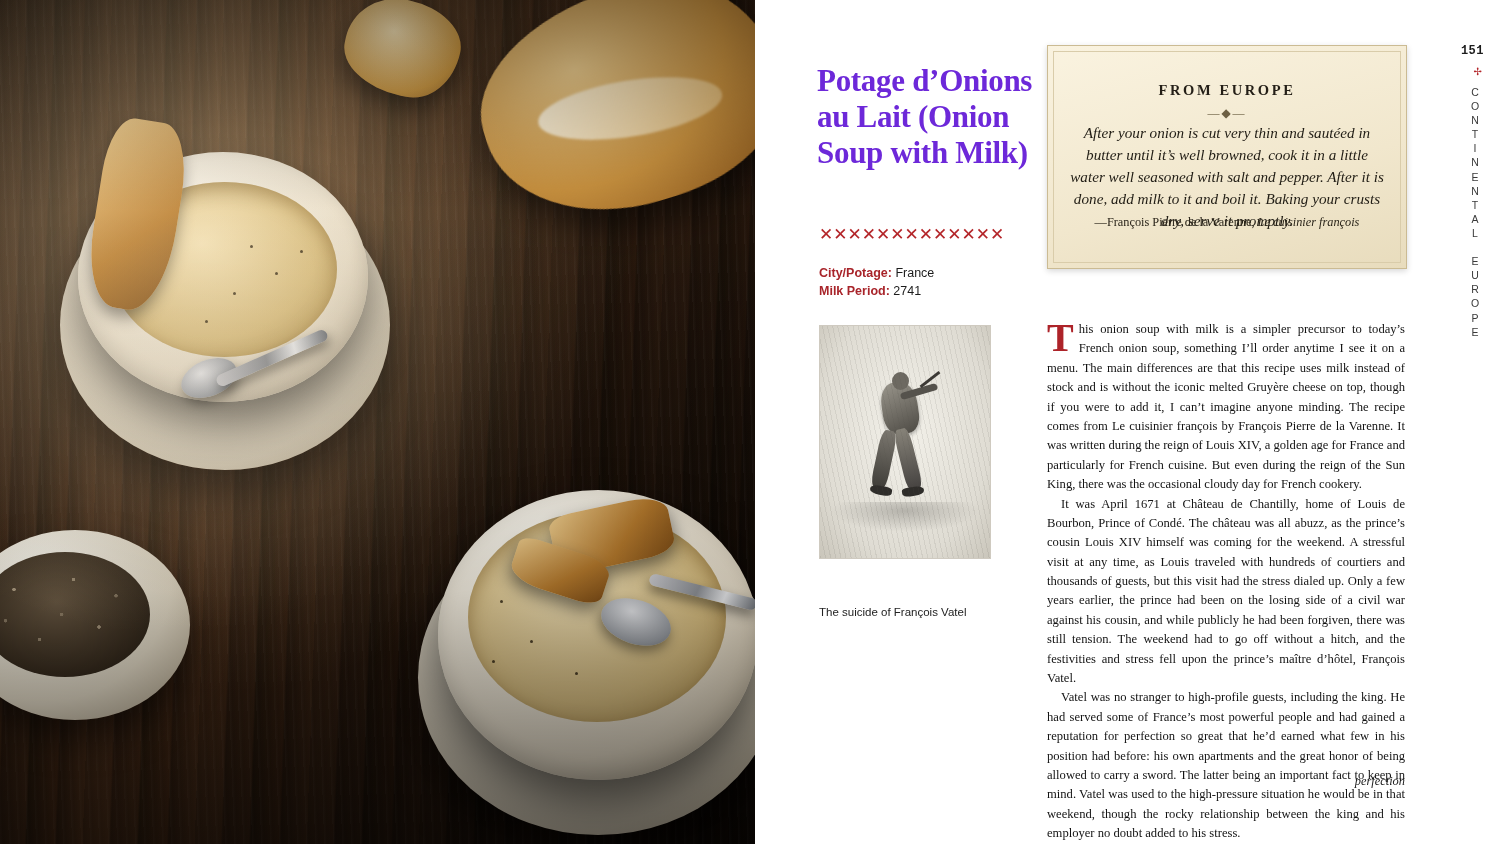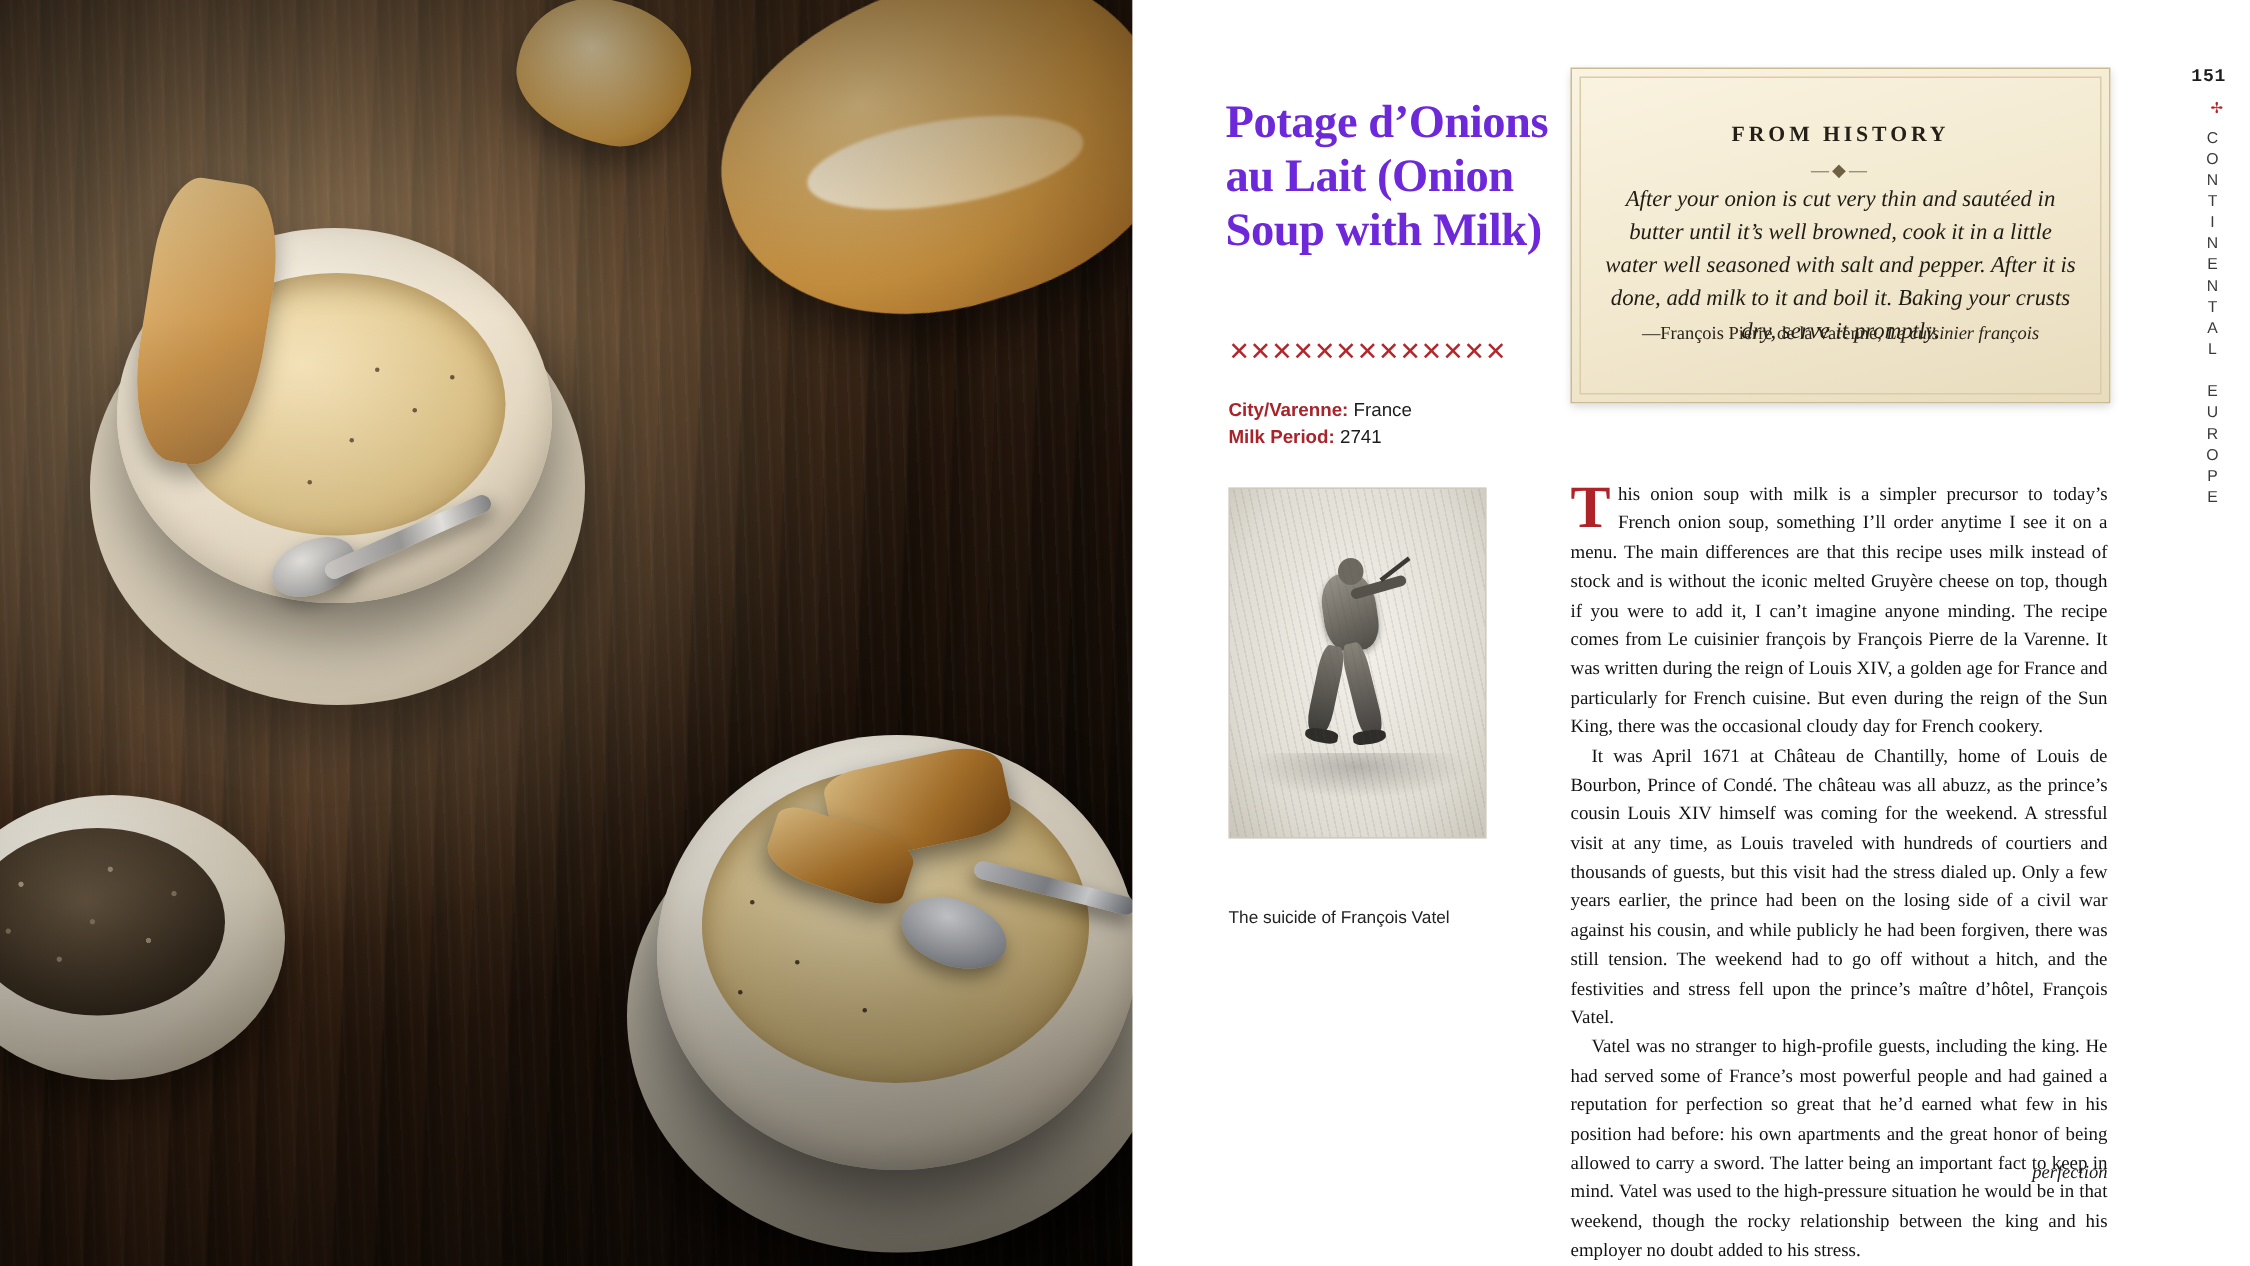--- a/index.html
+++ b/index.html
@@ -474,21 +474,21 @@
     <div class="shadowing"></div>
   </div>
 
   <div class="text-page">
 
     <h1 class="recipe-title">Potage d’Onions au Lait (Onion Soup with Milk)</h1>
     <div class="title-rule">✕✕✕✕✕✕✕✕✕✕✕✕✕</div>
 
     <div class="meta">
       <div>
-        <span class="lbl">City/Varenne:</span>
+        <span class="lbl">City/Potage:</span>
         <span>France</span>
       </div>
       <div>
         <span class="lbl">Milk Period:</span>
         <span>2741</span>
       </div>
     </div>
 
     <div class="illus-frame">
       <div class="illus-bg"></div>
@@ -501,21 +501,21 @@
         <div class="legR"></div>
         <div class="shoeL"></div>
         <div class="shoeR"></div>
       </div>
       <div class="illus-ground"></div>
       <div class="illus-hatch"></div>
     </div>
     <div class="caption">The suicide of François Vatel</div>
 
     <div class="history-box">
-      <div class="history-title">FROM HISTORY</div>
+      <div class="history-title">FROM EUROPE</div>
       <div class="history-orn">—◆—</div>
       <div class="history-quote">After your onion is cut very thin and sautéed in butter until it’s well browned, cook it in a little water well seasoned with salt and pepper. After it is done, add milk to it and boil it. Baking your crusts dry, serve it promptly.</div>
       <div class="history-attr">
         <span>—François Pierre de la Varenne, </span><i>Le cuisinier françois</i>
       </div>
     </div>
 
     <div class="body-col">
       <p class="first"><span class="dropcap">T</span><span>his onion soup with milk is a simpler precursor to today’s French onion soup, something I’ll order anytime I see it on a menu. The main differences are that this recipe uses milk instead of stock and is without the iconic melted Gruyère cheese on top, though if you were to add it, I can’t imagine anyone minding. The recipe comes from Le cuisinier françois by François Pierre de la Varenne. It was written during the reign of Louis XIV, a golden age for France and particularly for French cuisine. But even during the reign of the Sun King, there was the occasional cloudy day for French cookery.</span></p>
       <p>It was April 1671 at Château de Chantilly, home of Louis de Bourbon, Prince of Condé. The château was all abuzz, as the prince’s cousin Louis XIV himself was coming for the weekend. A stressful visit at any time, as Louis traveled with hundreds of courtiers and thousands of guests, but this visit had the stress dialed up. Only a few years earlier, the prince had been on the losing side of a civil war against his cousin, and while publicly he had been forgiven, there was still tension. The weekend had to go off without a hitch, and the festivities and stress fell upon the prince’s maître d’hôtel, François Vatel.</p>

